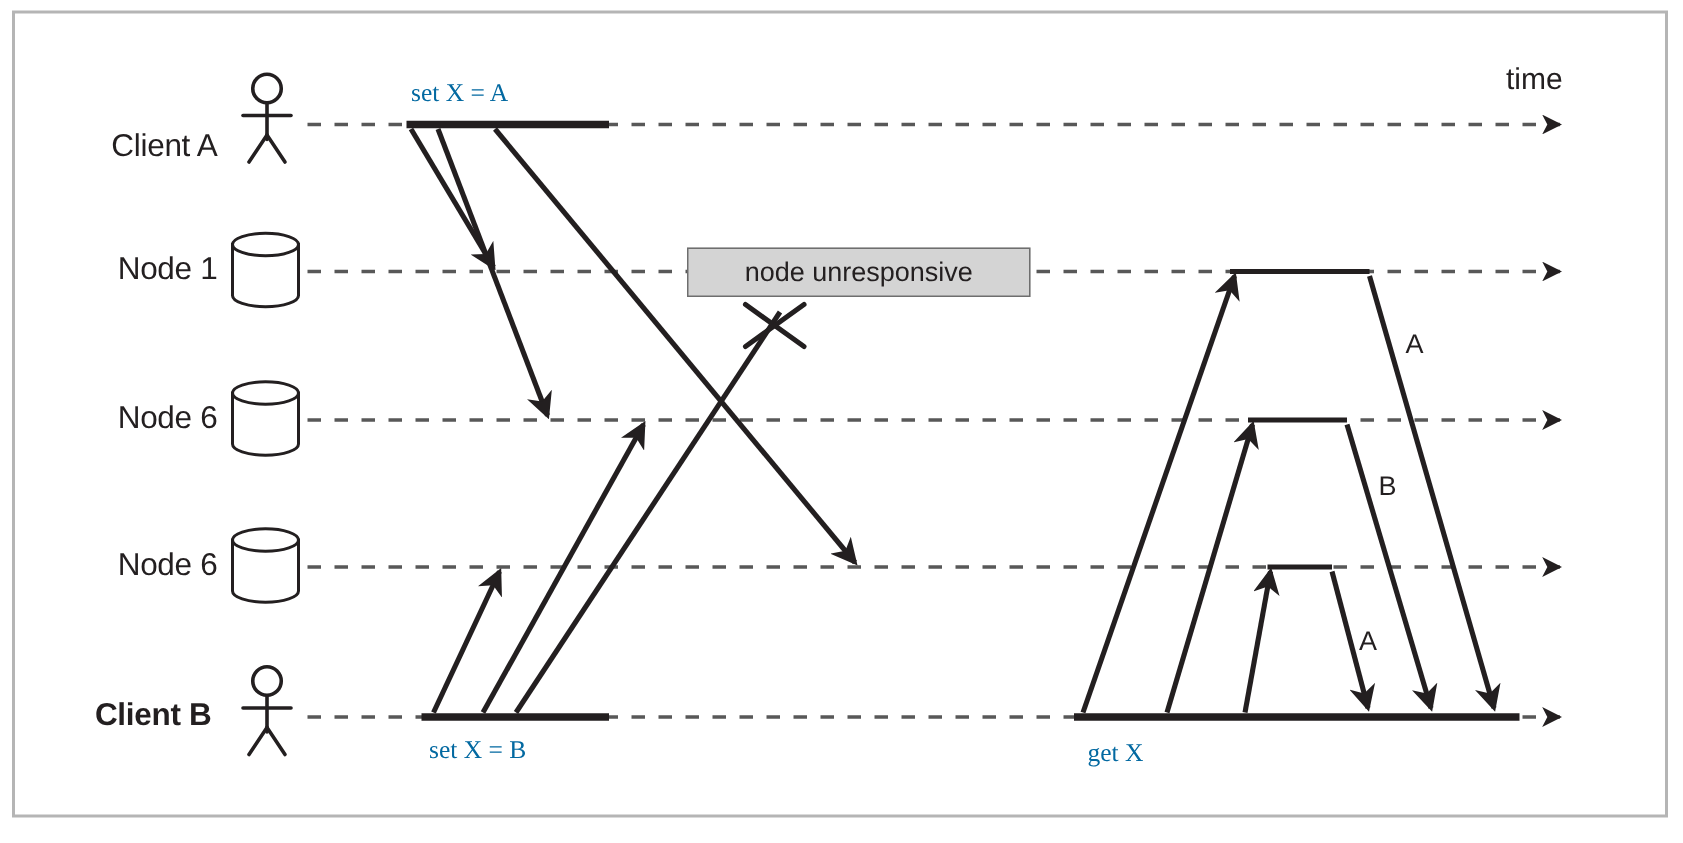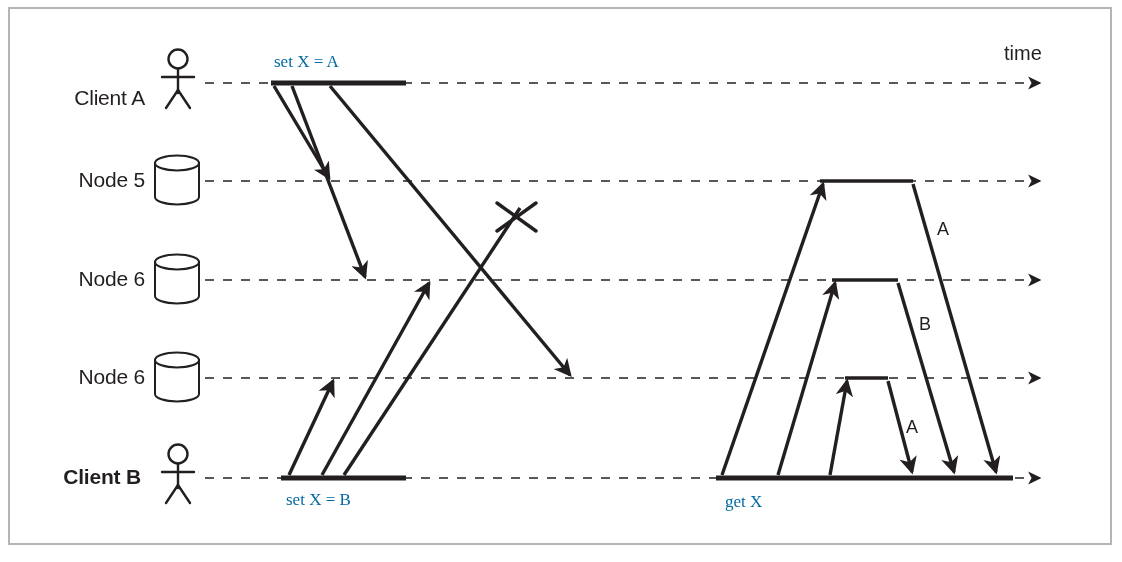--- a/index.html
+++ b/index.html
@@ -171,29 +171,32 @@
     </g>
 
     <g stroke="#231f20" stroke-width="3.4" fill="none">
       <line x1="913" y1="184" x2="996" y2="472" marker-end="url(#bigArrow)"></line>
       <line x1="898" y1="283" x2="954" y2="472" marker-end="url(#bigArrow)"></line>
       <line x1="888" y1="381" x2="912" y2="472" marker-end="url(#bigArrow)"></line>
     </g>
   </svg>
 
   <div class="lane-label" style="left:40px; top:70px; width:105px;margin-top:16px;">Client A</div>
-  <div class="lane-label" style="left:40px; top:168px; width:105px;">Node 5</div>
+  <div class="lane-label" style="left:40px; top:168px; width:105px;">Node 1</div>
   <div class="lane-label" style="left:40px; top:267px; width:105px;">Node 6</div>
   <div class="lane-label" style="left:40px; top:365px; width:105px;">Node 6</div>
   <div class="lane-label" style="left:36px; top:465px; width:105px;font-weight:bold;">Client B</div>
 
   <div class="time-label" style="left:1004px; top:42px;">time</div>
 
   <div class="msg-label" style="left:274px; top:52px;">set X = A</div>
   <div class="msg-label" style="left:286px; top:490px;">set X = B</div>
   <div class="msg-label" style="left:725px; top:492px;">get X</div>
 
+  <div id="unresponsive-box">
+    <span>node unresponsive</span>
+  </div>
 
   <div class="val-label" style="left:937px; top:219px;">A</div>
   <div class="val-label" style="left:919px; top:314px;">B</div>
   <div class="val-label" style="left:906px; top:417px;">A</div>
 
 </div>
 
 </body></html>

